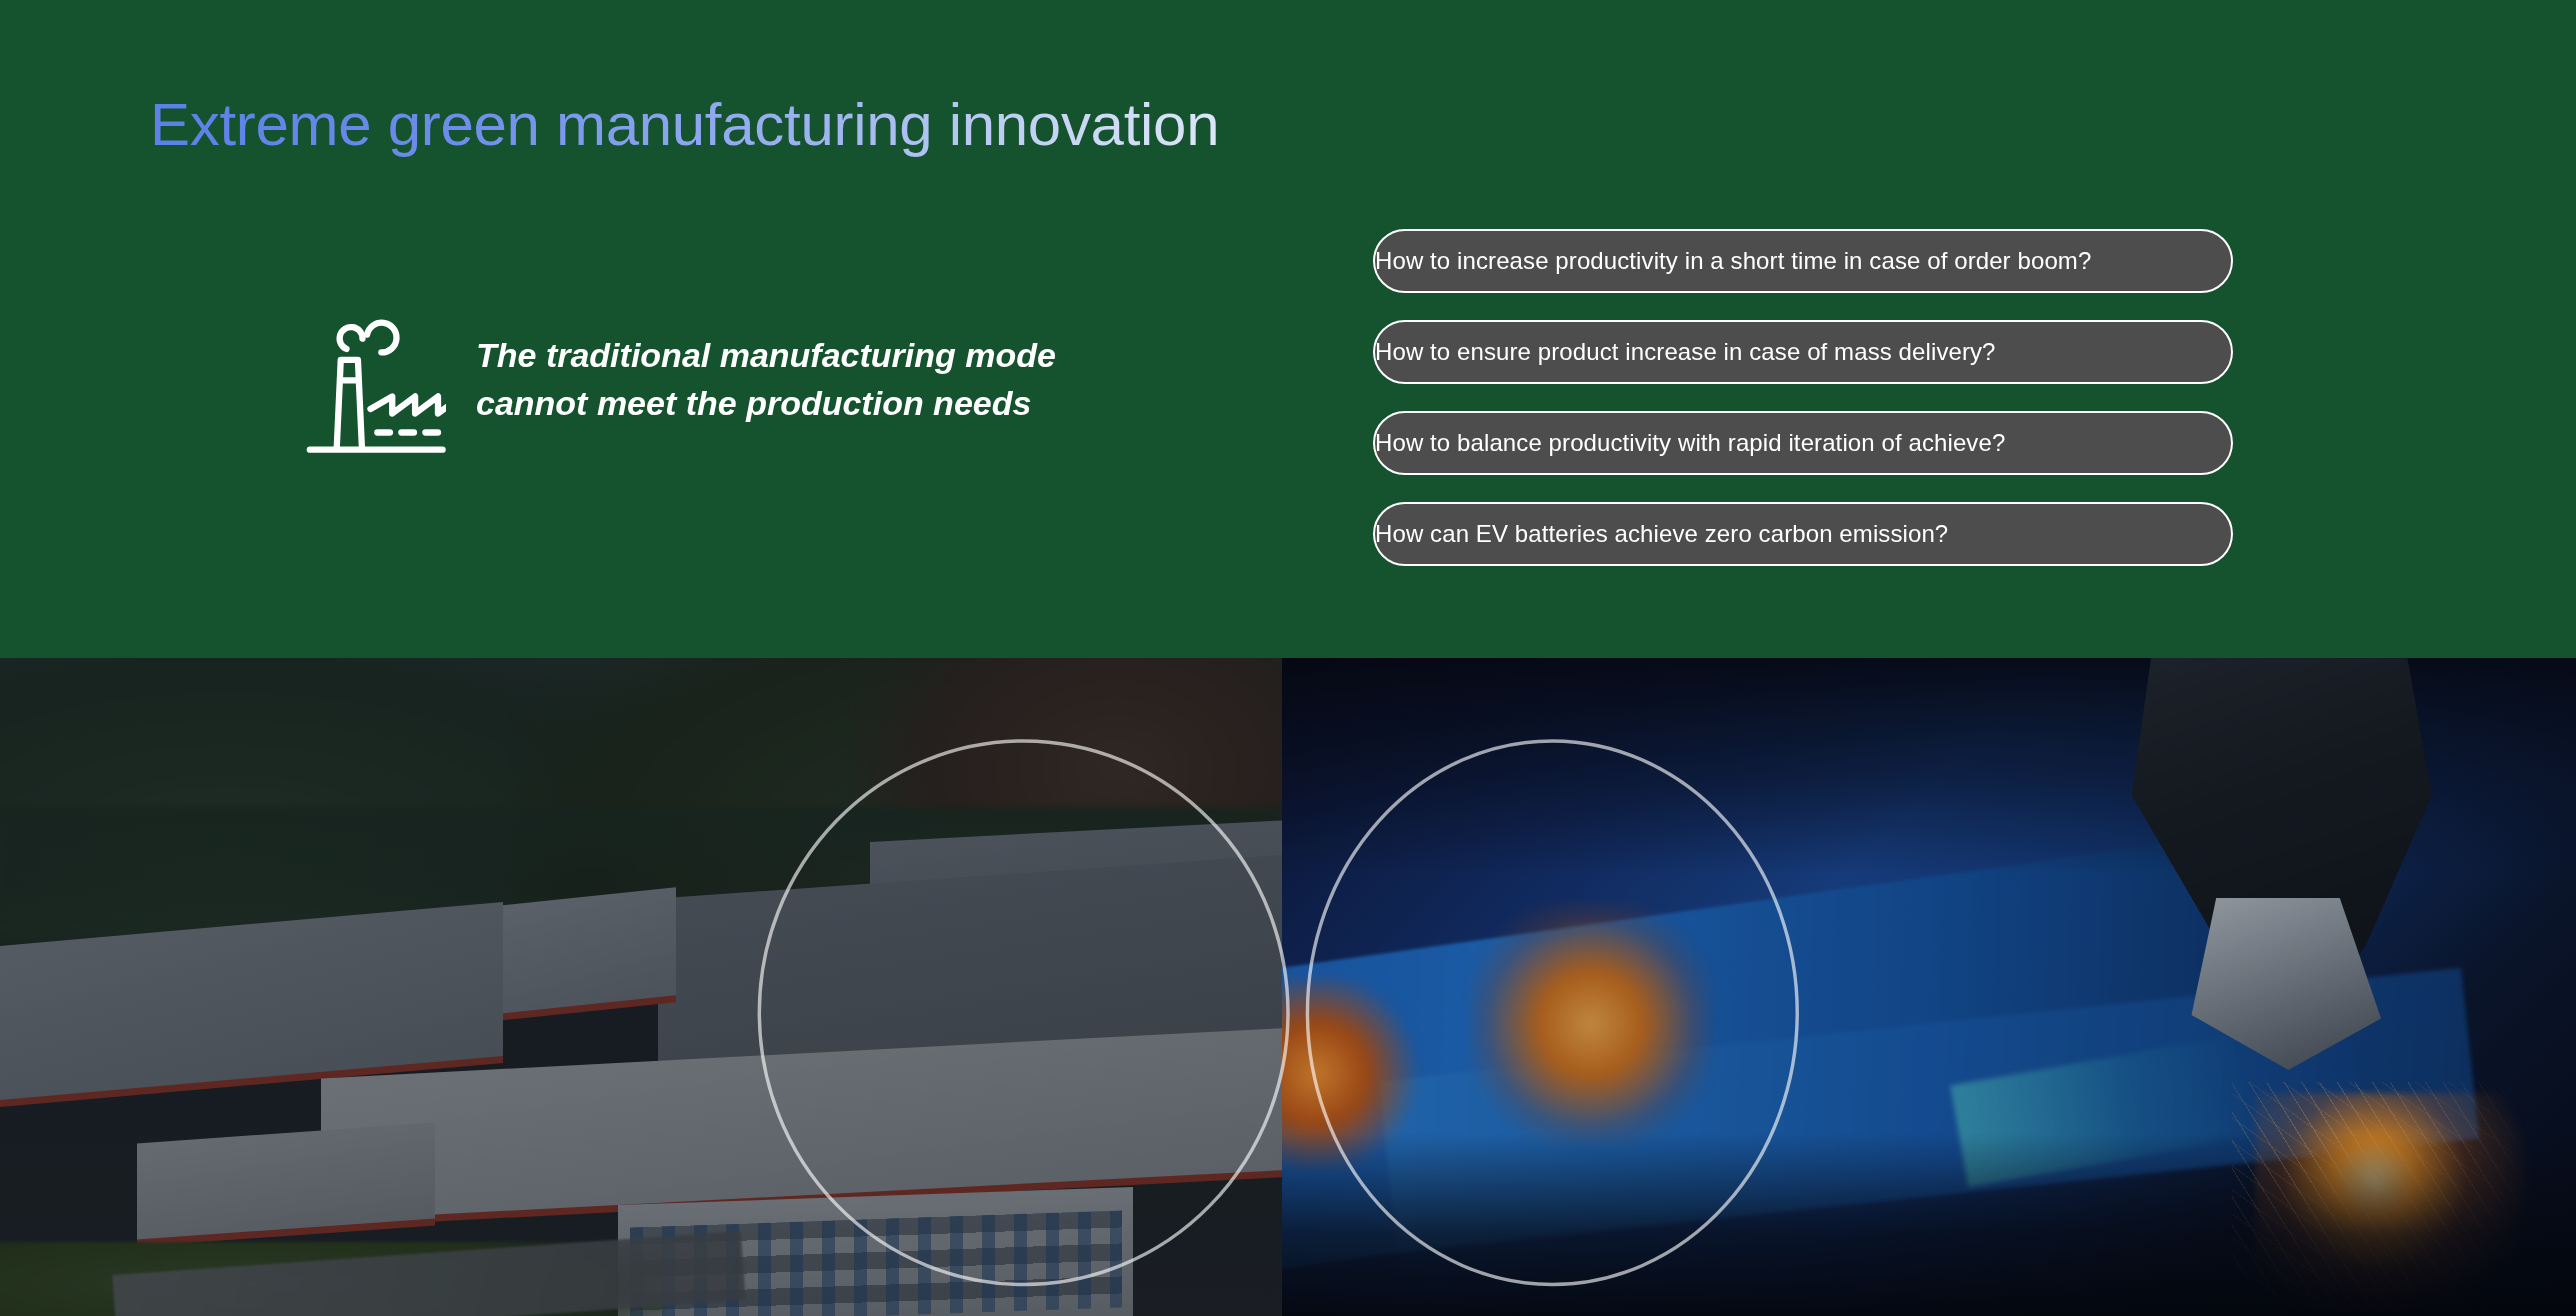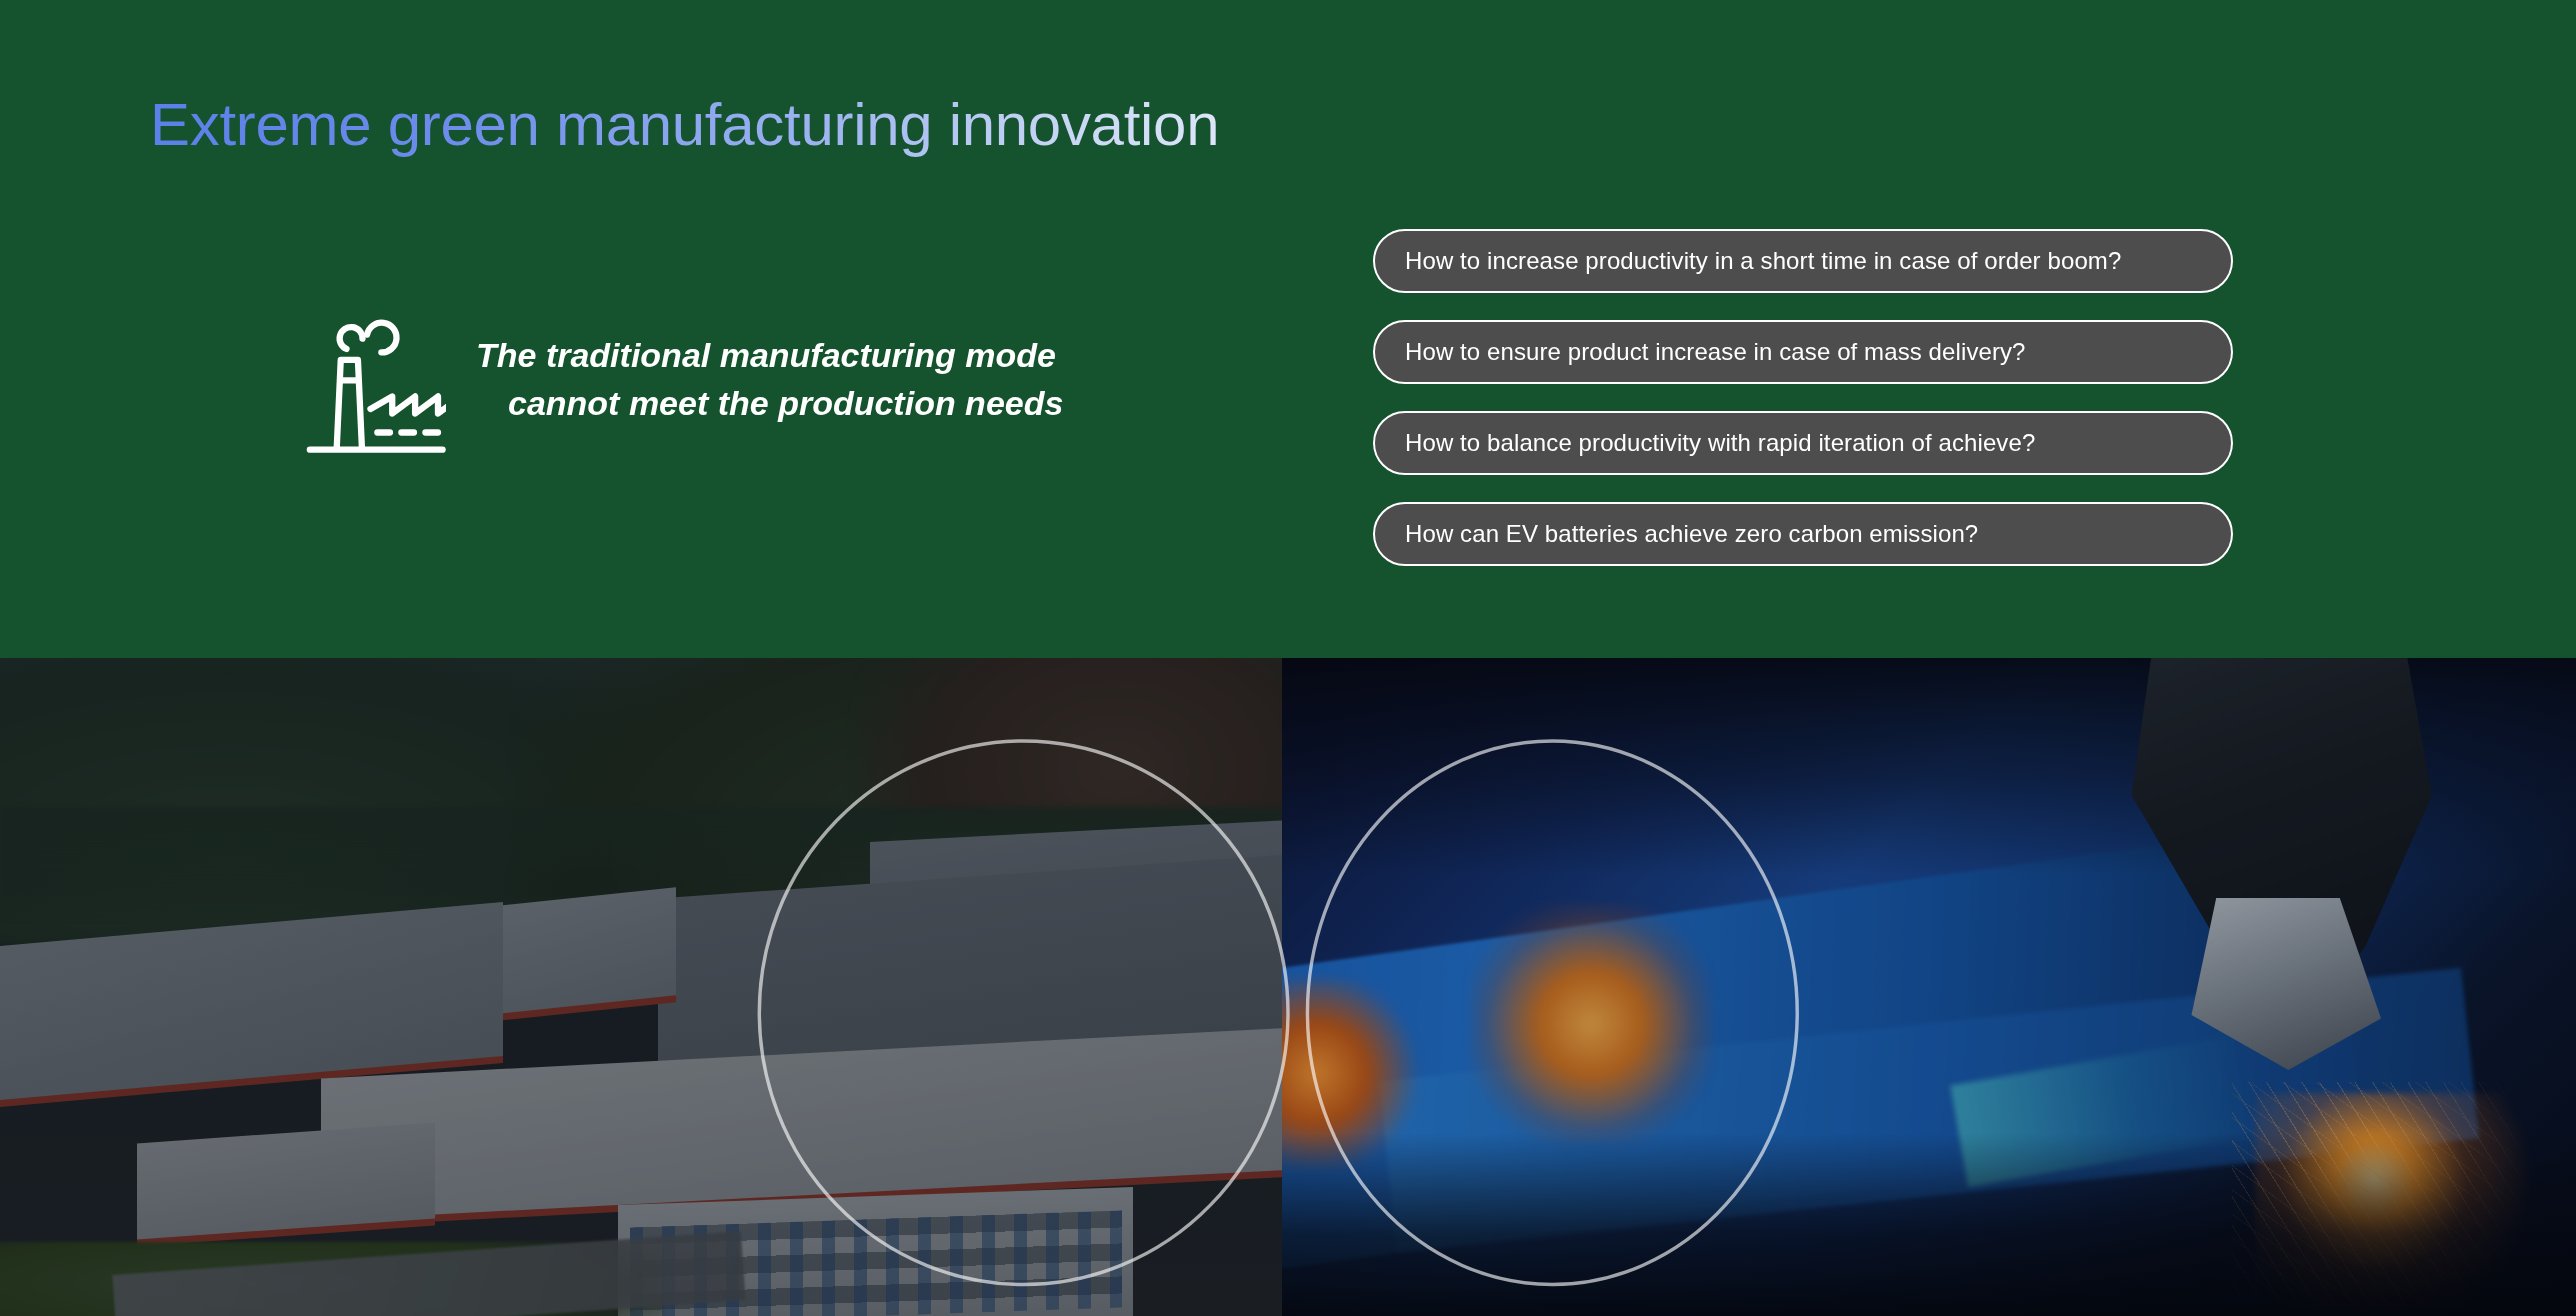--- a/index.html
+++ b/index.html
@@ -25,33 +25,33 @@
     color:transparent; -webkit-text-fill-color:transparent;
   }
 
   
   .statement-block { position:absolute; left:303px; top:303px; display:flex; align-items:center; }
   .factory-icon { width:143px; height:152px; flex:0 0 auto; }
   .statement-text {
     margin-left:30px; color:#ffffff;
     font-size:34px; font-weight:700; line-height:1.42; white-space:nowrap;font-style:italic;
   }
-  .statement-text .l2 { display:block;margin-left:32px; }
+  .statement-text .l2 { display:block; }
 
   
   .pill-list { position:absolute; left:1373px; top:229px; width:860px; }
   .pill {
     position:relative; width:860px; height:64px;
     background:#4d4d4d; border:2.9px solid #ffffff; border-radius:572px;
     margin-bottom:27px; display:flex; align-items:center;
   }
   .pill:last-child { margin-bottom:0; }
   .pill-label {
     color:#ffffff; font-size:24px; font-weight:400;
-    padding-left:30px; white-space:nowrap; letter-spacing:0.1px;
+    white-space:nowrap; letter-spacing:0.1px;
   }
 
   
   .photo-band { position:absolute; left:0; top:658px; width:2576px; height:658px; overflow:hidden; }
 
   
   .photo-left {
     position:absolute; left:0; top:0; width:1282px; height:658px; overflow:hidden;
     background:#1b2430;
   }

